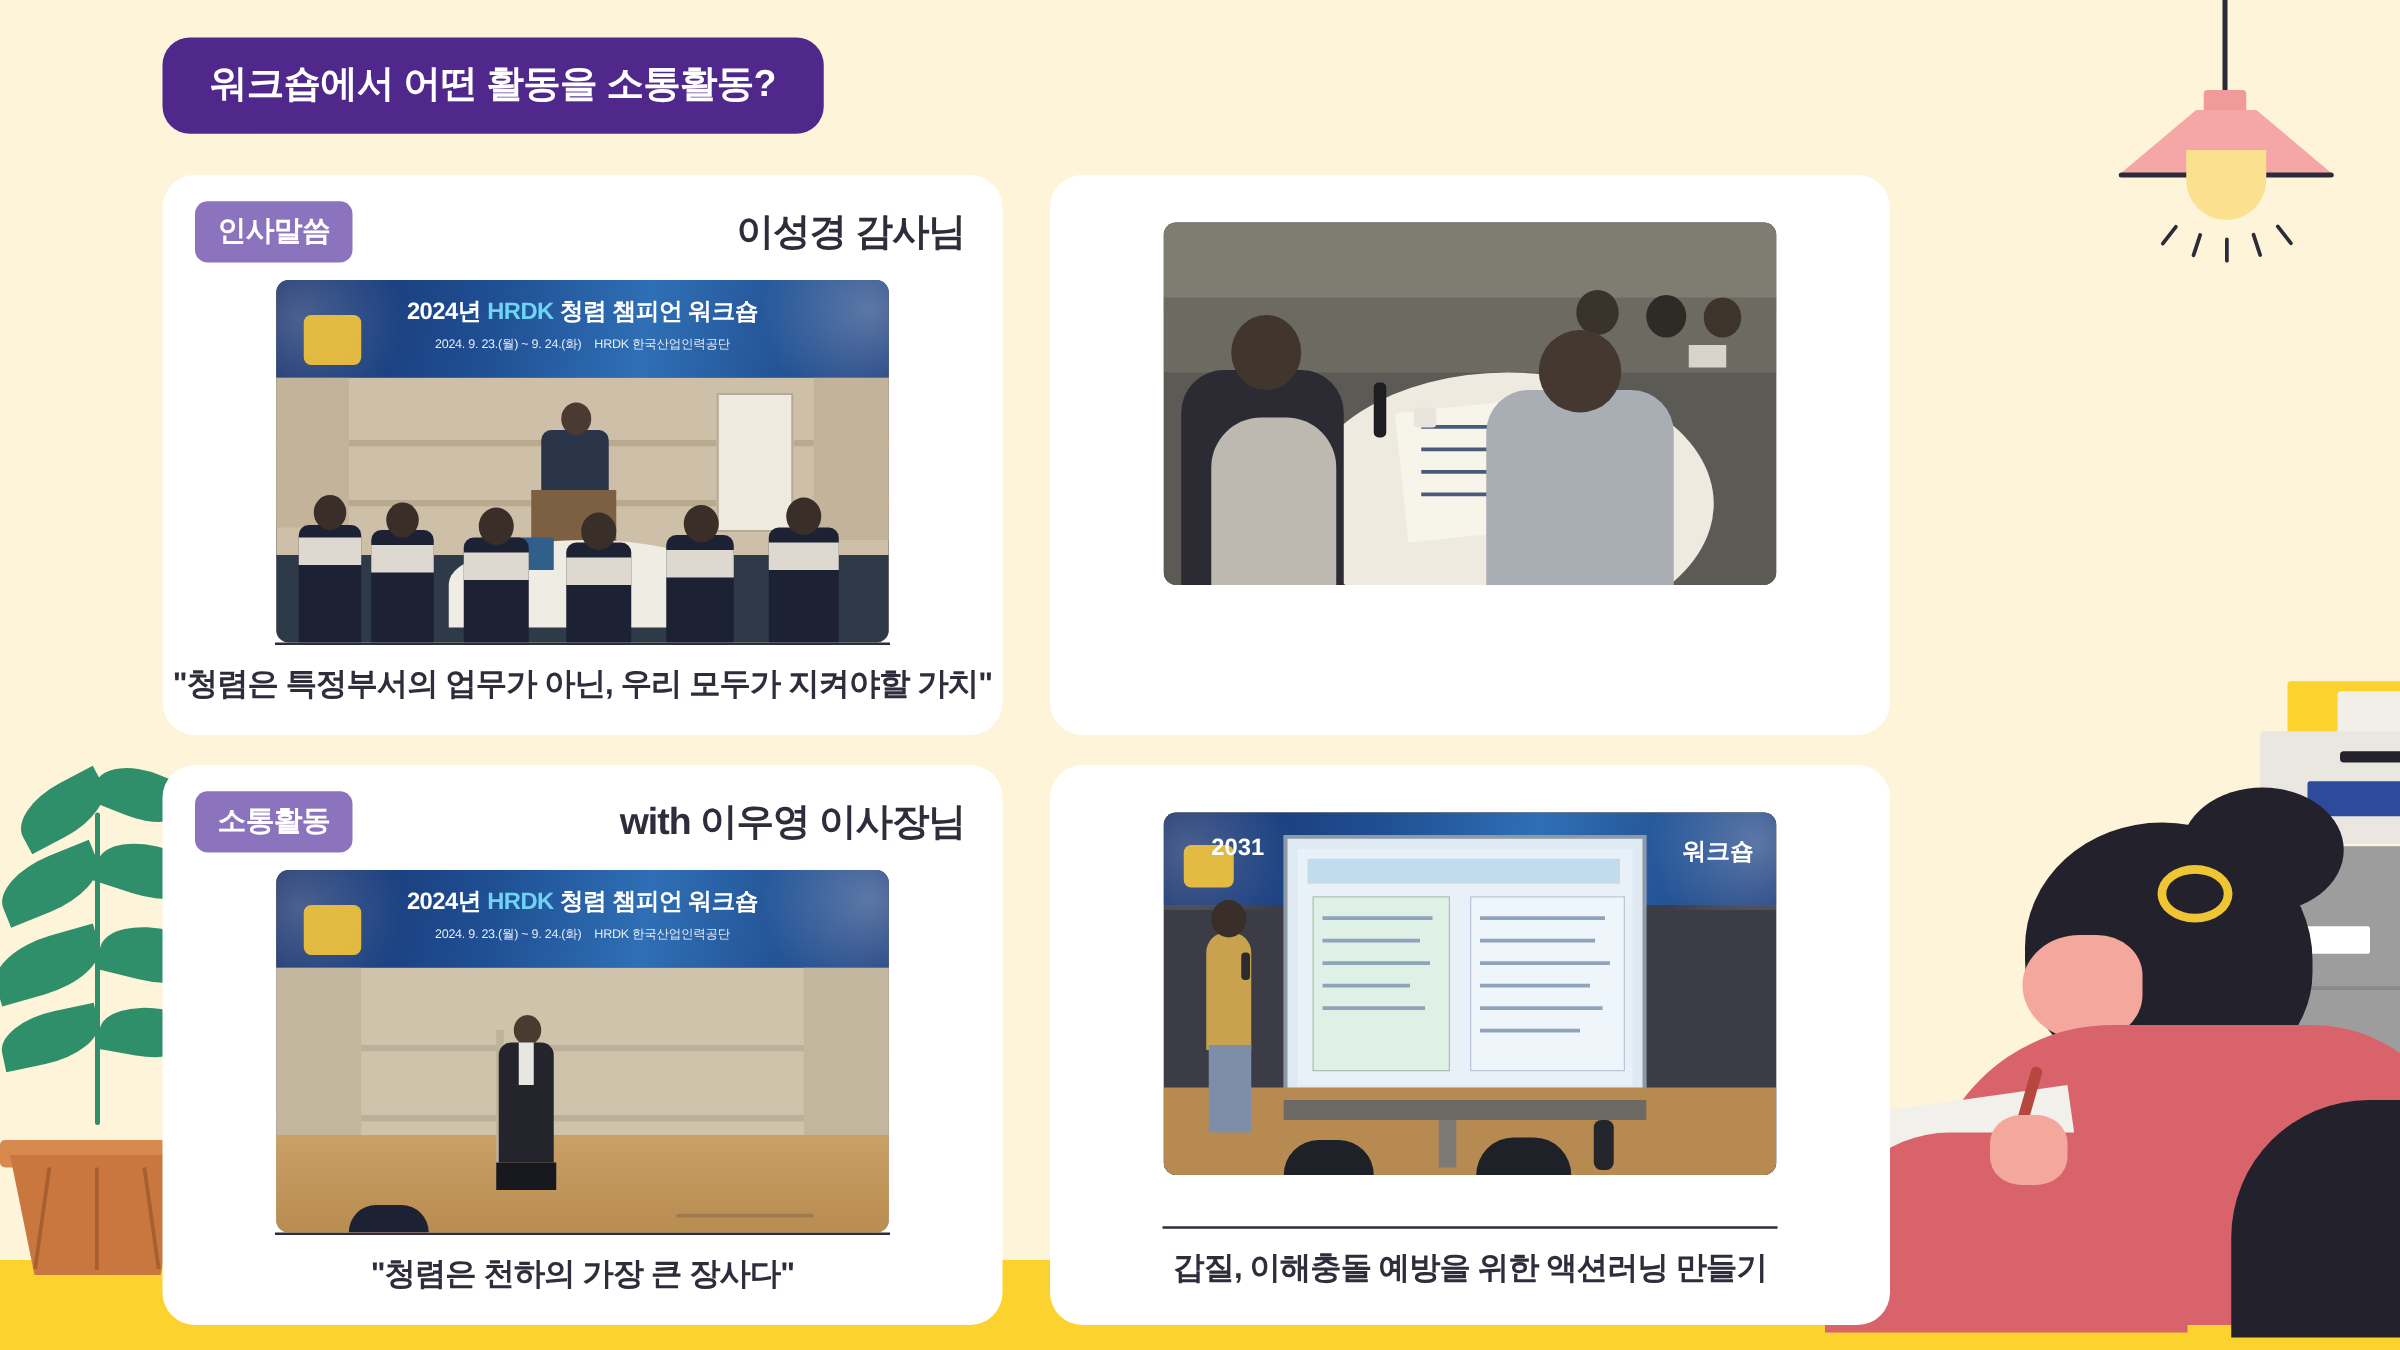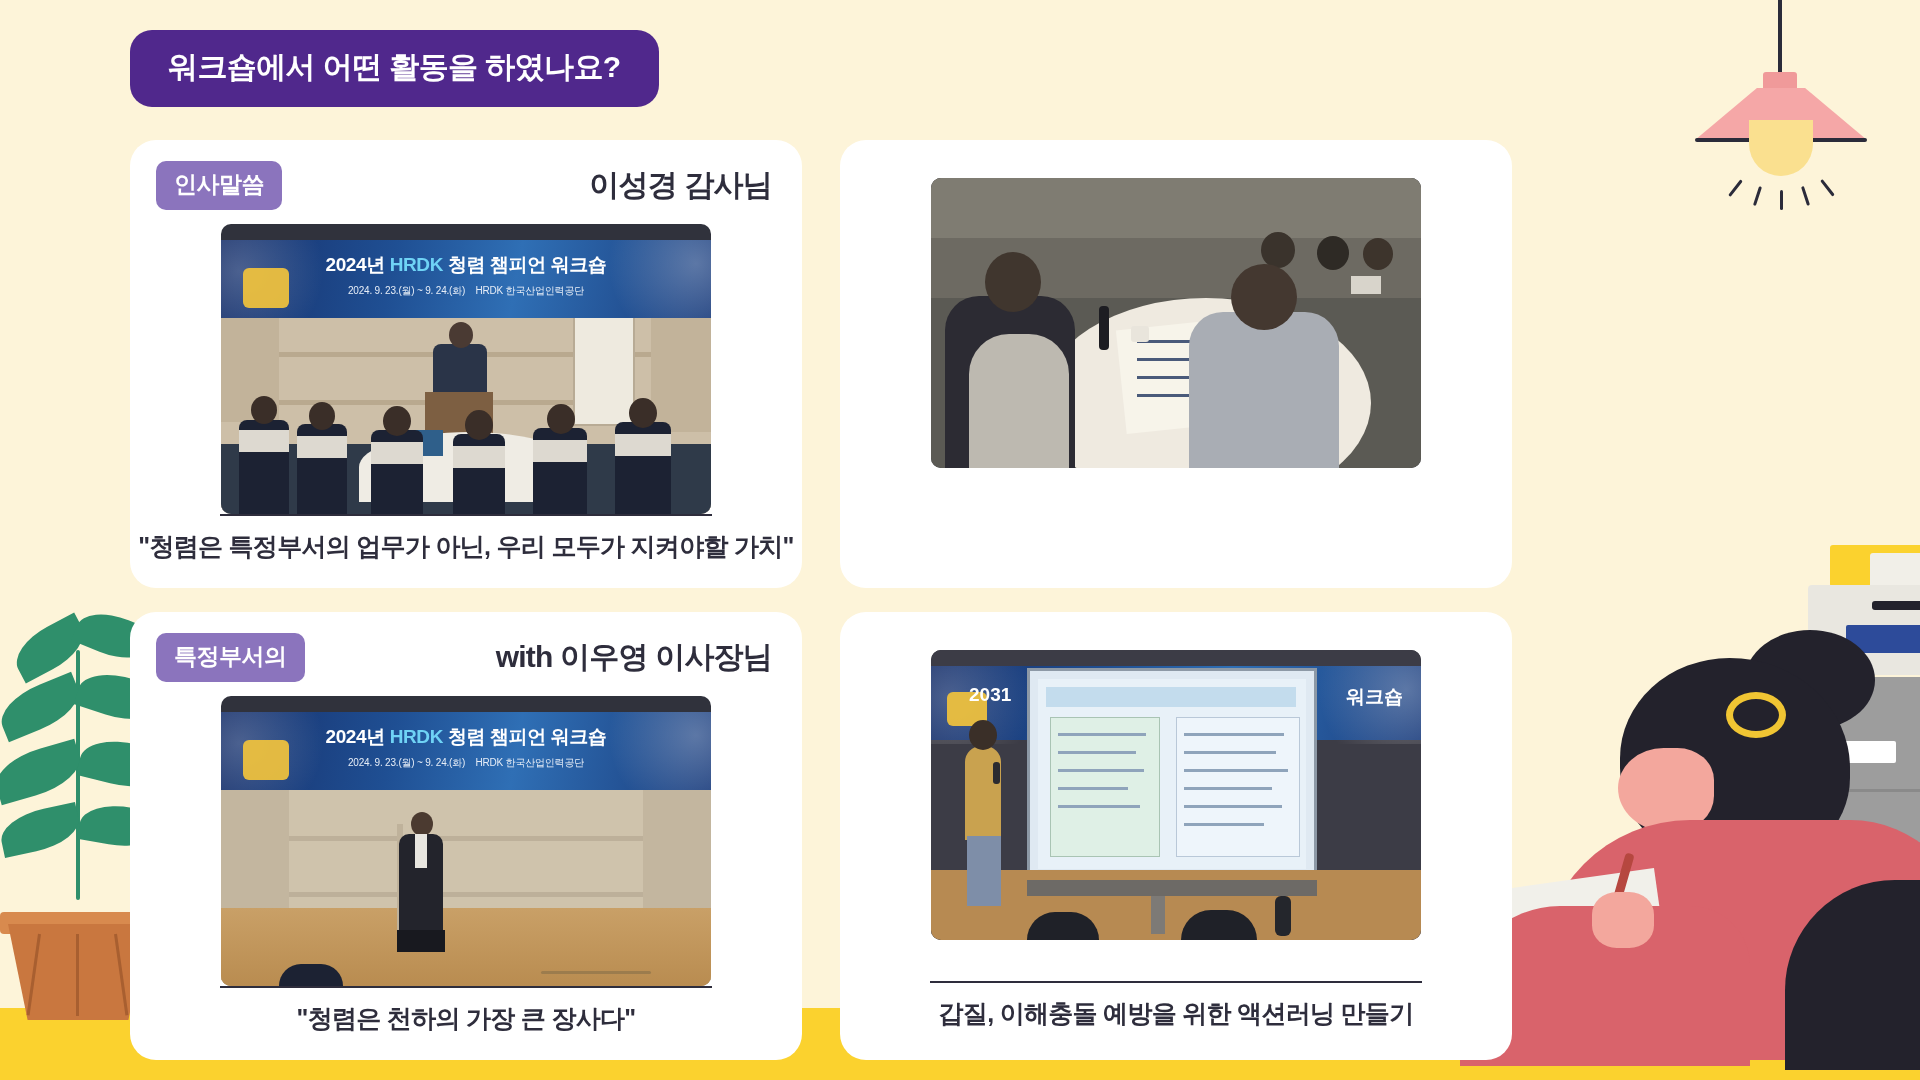--- a/index.html
+++ b/index.html
@@ -179,21 +179,21 @@
   .caption-rule {
     width: 492px; height: 2px; background: #2e2d3c; margin-bottom: 14px;
   }
   .caption-text {
     color: #2e2d3c; font-size: 25px; font-weight: 600; letter-spacing: -0.7px;
     white-space: nowrap; padding-bottom: 12px;
   }
 
   
   .banner {
-    position: absolute; left: 0; top: 16px; width: 100%; height: 78px;
+    position: absolute; left: 0; top: 0; width: 100%; height: 78px;
     background: linear-gradient(100deg, #17306b 0%, #1f4f93 35%, #2f6fb5 60%, #1b3d7d 100%);
   }
   .banner-swoosh {
     position: absolute; right: 0; top: 0; width: 150px; height: 78px;
     background: radial-gradient(circle at 90% 30%, rgba(255,255,255,0.28), rgba(255,255,255,0) 60%);
   }
   .banner-swoosh.left { left: 0; right: auto;
     background: radial-gradient(circle at 12% 40%, rgba(255,255,255,0.22), rgba(255,255,255,0) 60%); }
   .banner-t1 {
     position: absolute; left: 0; right: 0; top: 12px; text-align: center;
@@ -298,21 +298,21 @@
       <div class="paper-line" style="left:30px;top:44px;width:92px;"></div>
       <div class="paper-line" style="left:30px;top:62px;width:92px;"></div>
       <div class="paper-line" style="left:30px;top:80px;width:60px;"></div>
     </div>
     <div class="arm"></div>
     <div class="pen"></div>
     <div class="hand"></div>
   </div>
 </div>
 
-<div class="title-pill">워크숍에서 어떤 활동을 하였나요?</div>
+<div class="title-pill">워크숍에서 어떤 활동을 소통활동?</div>
 
 <div class="grid">
 
   <div class="card">
     <div class="card-head">
       <span class="badge">인사말씀</span>
       <span class="card-title">이성경 감사님</span>
     </div>
 
     <div class="photo-wrap">
@@ -400,21 +400,21 @@
       <div class="al-head" style="left:300px;top:86px;width:66px;height:66px;background:#443830;"></div>
       <div style="position:absolute;left:168px;top:128px;width:10px;height:44px;background:#1d1d22;border-radius:4px;"></div>
       <div style="position:absolute;left:200px;top:148px;width:18px;height:16px;background:#e9e5dc;border-radius:3px;"></div>
       <div style="position:absolute;left:420px;top:98px;width:30px;height:18px;background:#d8d4cb;"></div>
     </div>
 
   </div>
 
   <div class="card">
     <div class="card-head">
-      <span class="badge">특정부서의</span>
+      <span class="badge">소통활동</span>
       <span class="card-title">with 이우영 이사장님</span>
     </div>
 
     <div class="photo-wrap">
       <div class="room-wall" style="background:#cfc3ac;"></div>
       <div class="wall-shelf" style="top:140px;background:#bdb09a;"></div>
       <div class="wall-shelf" style="top:196px;background:#bdb09a;"></div>
       <div class="wall-panel" style="left:0;top:78px;width:68px;height:150px;background:#c3b69f;"></div>
       <div class="wall-panel" style="left:422px;top:78px;width:68px;height:150px;background:#c3b69f;"></div>
       <div class="stage-floor" style="height:78px;background:#c9a067;"></div>

